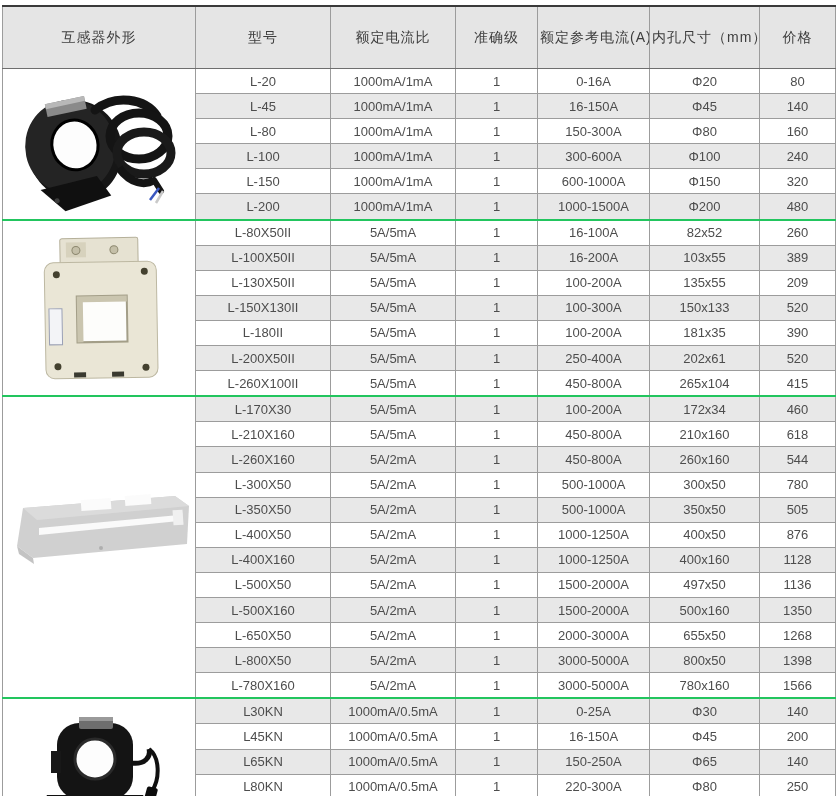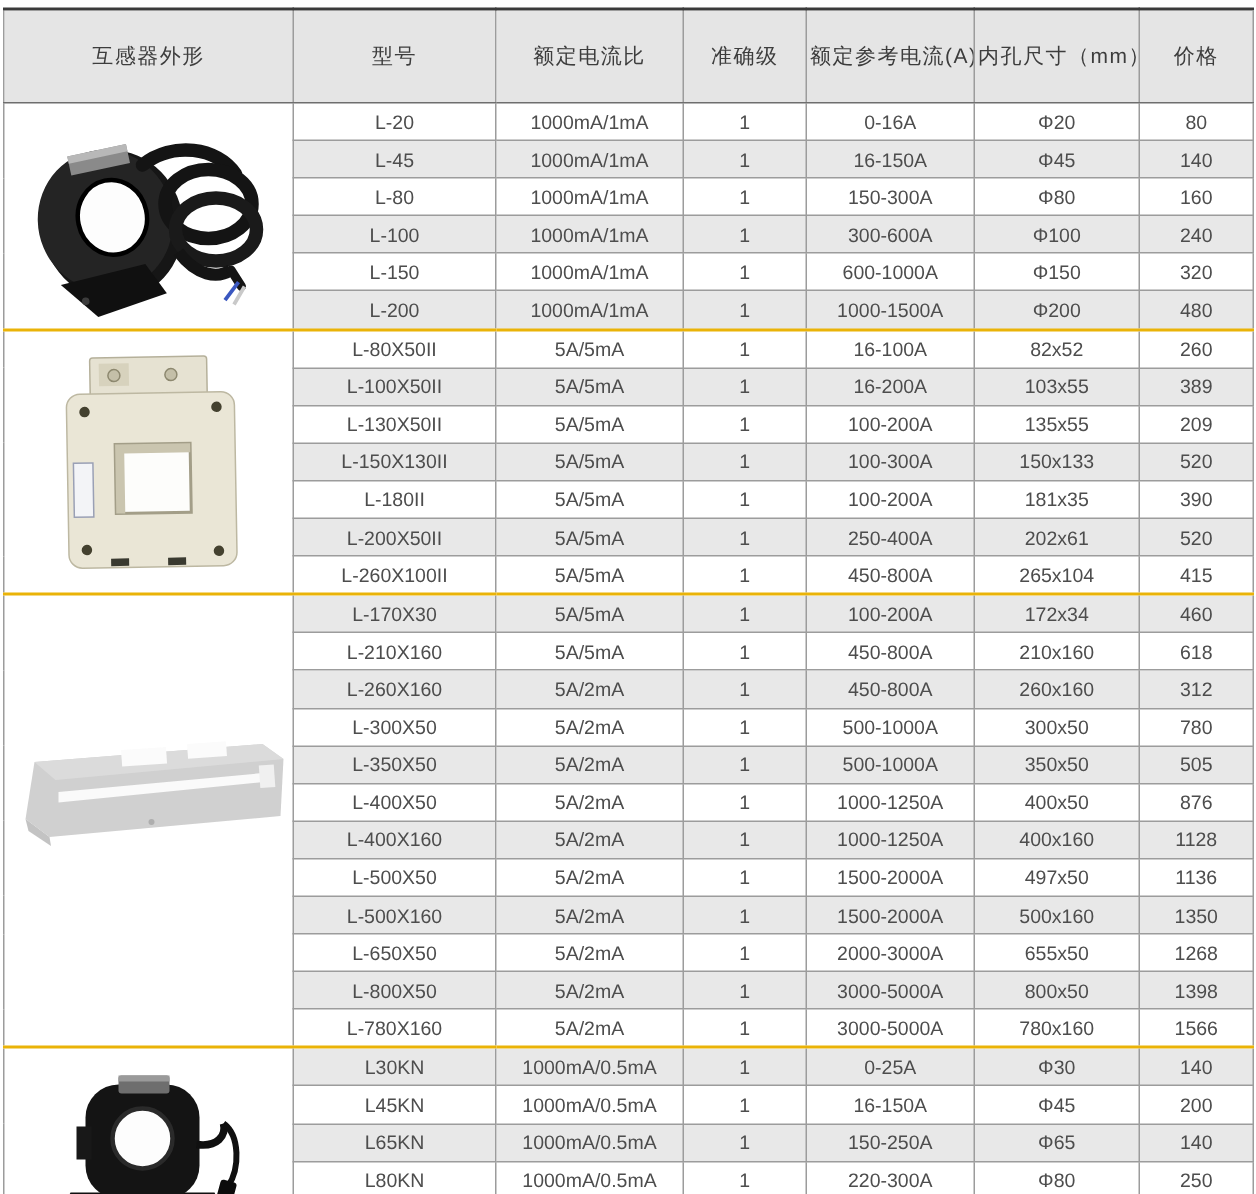--- a/index.html
+++ b/index.html
@@ -45,21 +45,21 @@
     font-size: 13px;
     color: #4d4d4d;
     border: 1px solid #9c9c9c;
     padding: 0 3px;
     text-align: center;
     white-space: nowrap;
     overflow: hidden;
     background: #fff;
   }
   .ct-table tr.stripe td:not(.img-cell) { background: #e8e8e8; }
-  .ct-table tr.group-start td { border-top: 2px solid #eab308; }
+  .ct-table tr.group-start td { border-top: 2px solid #22c55e; }
   .ct-table td.img-cell {
     background: #fff;
     text-align: center;
     vertical-align: middle;
     padding: 0;
   }
   .ct-table td.img-cell svg { display: block; margin: 0 auto; }
 </style>
 </head>
 <body>
@@ -261,21 +261,21 @@
           <td>450-800A</td>
           <td>210x160</td>
           <td>618</td>
         </tr>
         <tr class="stripe">
           <td>L-260X160</td>
           <td>5A/2mA</td>
           <td>1</td>
           <td>450-800A</td>
           <td>260x160</td>
-          <td>312</td>
+          <td>544</td>
         </tr>
         <tr>
           <td>L-300X50</td>
           <td>5A/2mA</td>
           <td>1</td>
           <td>500-1000A</td>
           <td>300x50</td>
           <td>780</td>
         </tr>
         <tr class="stripe">

